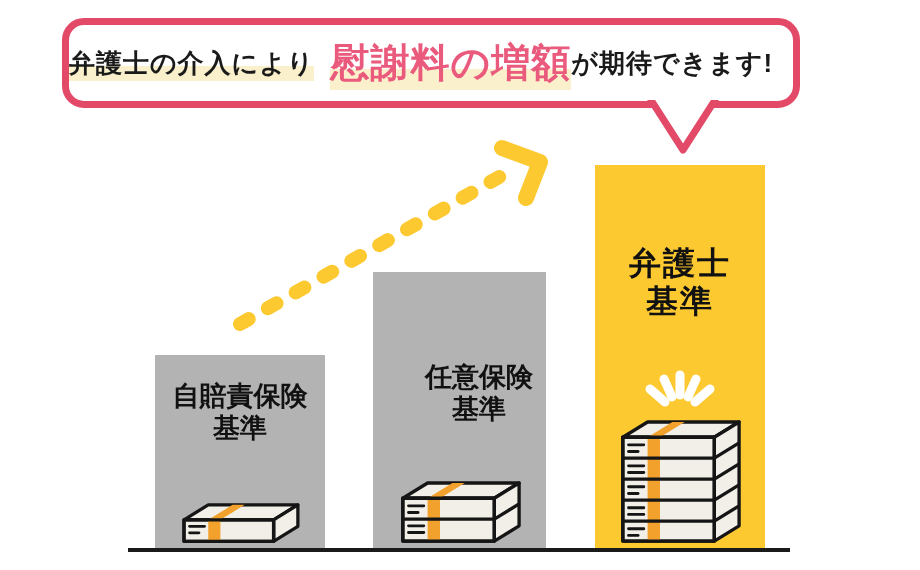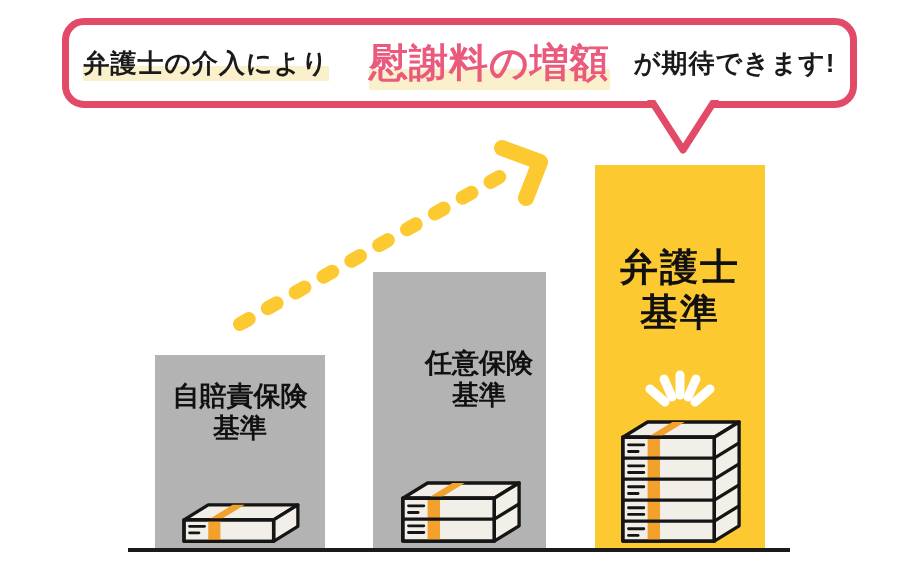--- a/index.html
+++ b/index.html
@@ -2,45 +2,45 @@
 <html><head>
 <meta charset="utf-8">
 <style>
   html,body{margin:0;padding:0;background:#fff;}
   .stage{
     position:relative;width:920px;height:570px;background:#ffffff;overflow:hidden;
     font-family:"Liberation Sans","DejaVu Sans",sans-serif;
   }
   
   .bubble{
-    position:absolute;left:62px;top:18px;width:795px;height:90px;box-sizing:border-box;
+    position:absolute;left:62px;top:18px;width:738px;height:90px;box-sizing:border-box;
     background:#ffffff;border:7px solid #e24a68;border-radius:22px;
-    display:flex;align-items:center;justify-content:center;z-index:2;white-space:nowrap;gap:24px;
+    display:flex;align-items:center;z-index:2;white-space:nowrap;
   }
   .bubble .seg{font-weight:800;color:#1a1a1a;font-size:26px;letter-spacing:1px;}
   .bubble .seg.hl{background:linear-gradient(transparent 58%, #fbf0cc 58%);}
   .bubble .seg.accent{
     color:#ea5a7d;font-size:39px;font-weight:800;letter-spacing:1px;
     background:linear-gradient(transparent 62%, #fbf0cc 62%);
     margin-left:16px;
   }
   .bubble-tail{position:absolute;left:647px;top:100px;z-index:3;}
   
   .arrow-layer{position:absolute;left:0;top:0;z-index:1;pointer-events:none;}
   
   .baseline{position:absolute;left:128px;top:548px;width:662px;height:4px;background:#1a1a1a;z-index:1;}
   
   .bar{position:absolute;bottom:20px;display:flex;flex-direction:column;align-items:center;}
   .bar-1{left:155px;width:170px;margin-top:12px;}
   .bar-2{left:373px;width:173px;}
   .bar-3{left:595px;width:170px;}
   .bar-label{position:absolute;left:0;right:0;text-align:center;color:#111;font-weight:800;line-height:1.18;}
   .bar-1 .bar-label{top:26px;font-size:27px;}
-  .bar-2 .bar-label{top:76px;font-size:27px;margin-left:39px;}
-  .bar-3 .bar-label{top:80px;font-size:38px;letter-spacing:2px;}
+  .bar-2 .bar-label{top:90px;font-size:27px;margin-left:39px;}
+  .bar-3 .bar-label{top:80px;font-size:32px;letter-spacing:2px;}
   .money{position:absolute;bottom:5px;left:50%;transform:translateX(-50%);}
   .sparkle{position:absolute;bottom:136px;left:50%;transform:translateX(-50%);}
 </style>
 </head>
 <body>
 
 <div class="stage">
 
   <div class="bubble">
     <span class="seg hl">弁護士の介入により</span>

